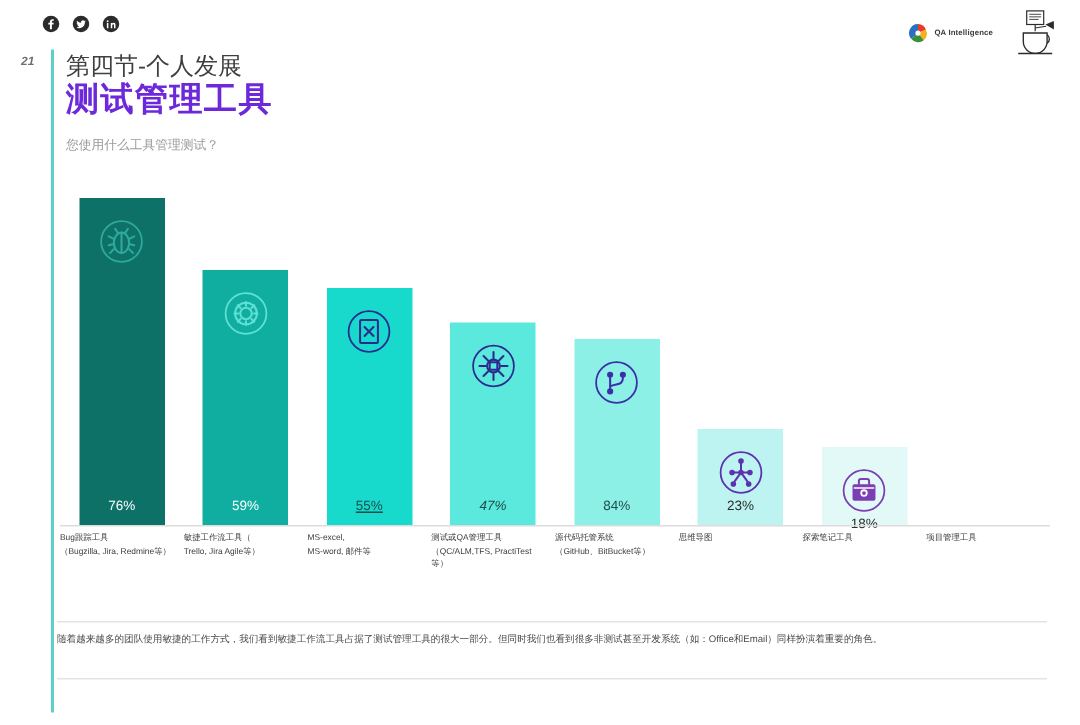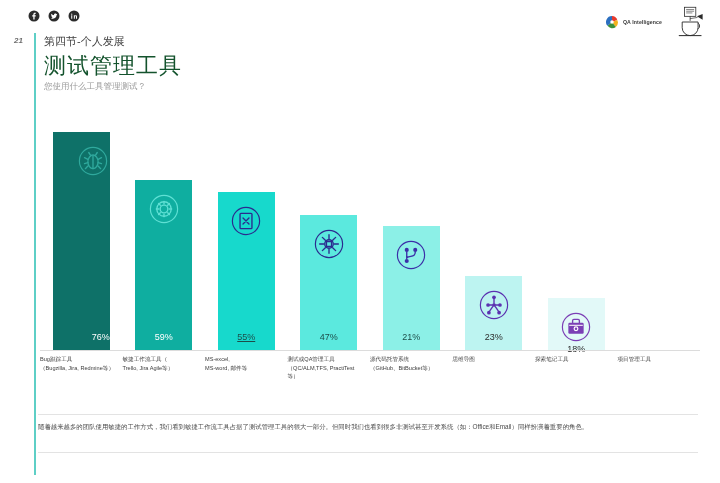--- a/index.html
+++ b/index.html
@@ -25,28 +25,28 @@
   .accent-line {
     position:absolute; left:34px; top:33px; width:2px; height:442px;
     background:#5ecfc6;
   }
   .page-num {
     position:absolute; left:14px; top:36px;
     font-size:8px; color:#6f6f6f; font-weight:bold;font-style:italic;
   }
   .breadcrumb {
     position:absolute; left:44px; top:34px;
-    font-size:11px; color:#3f3f3f;
+    font-size:16px; color:#3f3f3f;
   }
   .page-title {
     position:absolute; left:44px; top:51px;
-    font-size:22px; color:#14532d; letter-spacing:1px;
+    font-size:22px; color:#6d28d9; letter-spacing:1px;font-weight:bold;
   }
   .subtitle {
-    position:absolute; left:44px; top:81px;
+    position:absolute; left:44px; top:91px;
     font-size:8.5px; color:#9a9a9a;
   }
 
   
   .chart-area { position:absolute; left:40px; top:120px; width:660px; height:230px; }
   .bars {
     position:absolute; left:0; bottom:0; width:660px; height:230px;
     display:flex; align-items:flex-end; gap:0;
   }
   .bar-slot {
@@ -146,21 +146,21 @@
 
   <div class="accent-line"></div>
   <div class="page-num">21</div>
   <div class="breadcrumb">第四节-个人发展</div>
   <div class="page-title">测试管理工具</div>
   <div class="subtitle">您使用什么工具管理测试？</div>
 
   <div class="chart-area">
     <div class="bars" id="bars-container">
         <div class="bar-slot">
-          <div class="bar" style="height: 218.5px; background: rgb(14, 113, 104); align-items: flex-end;">
+          <div class="bar" style="height: 218.5px; background: rgb(14, 113, 104);">
             <div class="icon-wrap">
               <svg width="34" height="34" viewBox="0 0 40 40">
                 <circle cx="20" cy="20" r="16" fill="none" stroke="#2fa99d" stroke-width="1.4"></circle>
                 <ellipse cx="20" cy="21" rx="6" ry="8" fill="none" stroke="#2fa99d" stroke-width="1.6" stroke-linecap="round" stroke-linejoin="round"></ellipse>
                 <line x1="20" y1="14" x2="20" y2="29" fill="none" stroke="#2fa99d" stroke-width="1.6" stroke-linecap="round" stroke-linejoin="round"></line>
                 <path d="M17 13 l-2 -3 M23 13 l2 -3" fill="none" stroke="#2fa99d" stroke-width="1.6" stroke-linecap="round" stroke-linejoin="round"></path>
                 <path d="M14 18 l-4 -2 M14 22 l-4 1 M14 26 l-3 3" fill="none" stroke="#2fa99d" stroke-width="1.6" stroke-linecap="round" stroke-linejoin="round"></path>
                 <path d="M26 18 l4 -2 M26 22 l4 1 M26 26 l3 3" fill="none" stroke="#2fa99d" stroke-width="1.6" stroke-linecap="round" stroke-linejoin="round"></path>
               </svg>
             </div>
@@ -195,39 +195,39 @@
         <div class="bar-slot">
           <div class="bar" style="height: 135.125px; background: rgb(91, 233, 222);">
             <div class="icon-wrap">
               <svg width="34" height="34" viewBox="0 0 40 40">
                 <circle cx="20" cy="20" r="16" fill="none" stroke="#2b2b8f" stroke-width="1.4"></circle>
                 <circle cx="20" cy="20" r="5" fill="none" stroke="#2b2b8f" stroke-width="1.6" stroke-linecap="round" stroke-linejoin="round"></circle>
                 <rect x="17" y="17" width="6" height="6" fill="none" stroke="#2b2b8f" stroke-width="1.6" stroke-linecap="round" stroke-linejoin="round"></rect>
                 <path d="M20 9 v5 M20 26 v5 M9 20 h5 M26 20 h5 M12.2 12.2 l3.5 3.5 M24.3 24.3 l3.5 3.5 M27.8 12.2 l-3.5 3.5 M15.7 24.3 l-3.5 3.5" fill="none" stroke="#2b2b8f" stroke-width="1.6" stroke-linecap="round" stroke-linejoin="round"></path>
               </svg>
             </div>
-            <div class="pct" style="color: rgb(29, 77, 73);">47%</div>
+            <div class="pct" style="color: rgb(29, 77, 73); font-style: italic;">47%</div>
           </div>
         </div>
         <div class="bar-slot">
           <div class="bar" style="height: 123.625px; background: rgb(140, 240, 231);">
             <div class="icon-wrap">
               <svg width="34" height="34" viewBox="0 0 40 40">
                 <circle cx="20" cy="20" r="16" fill="none" stroke="#3B2FA8" stroke-width="1.4"></circle>
                 <circle cx="15" cy="14" r="2.4" fill="#3B2FA8"></circle>
                 <circle cx="25" cy="14" r="2.4" fill="#3B2FA8"></circle>
                 <circle cx="15" cy="27" r="2.4" fill="#3B2FA8"></circle>
                 <path d="M15 16.5 v8 M25 16.5 c0 6 -5 4 -10 6.5" fill="none" stroke="#3B2FA8" stroke-width="1.6" stroke-linecap="round" stroke-linejoin="round"></path>
               </svg>
             </div>
-            <div class="pct" style="color: rgb(29, 77, 73);">21%</div>
-          </div>
-        </div>
-        <div class="bar-slot">
-          <div class="bar" style="height: 74px; background: rgb(189, 244, 241);">
+            <div class="pct" style="color: rgb(29, 77, 73);">84%</div>
+          </div>
+        </div>
+        <div class="bar-slot">
+          <div class="bar" style="height: 64px; background: rgb(189, 244, 241);">
             <div class="icon-wrap">
               <svg width="34" height="34" viewBox="0 0 40 40">
                 <circle cx="20" cy="20" r="16" fill="none" stroke="#5B31B0" stroke-width="1.4"></circle>
                 <circle cx="20" cy="11" r="2.2" fill="#5B31B0"></circle>
                 <circle cx="13" cy="20" r="2.2" fill="#5B31B0"></circle>
                 <circle cx="27" cy="20" r="2.2" fill="#5B31B0"></circle>
                 <circle cx="20" cy="20" r="2.2" fill="#5B31B0"></circle>
                 <circle cx="14" cy="29" r="2.2" fill="#5B31B0"></circle>
                 <circle cx="26" cy="29" r="2.2" fill="#5B31B0"></circle>
                 <path d="M20 13 v5 M15 20 h3 M22 20 h3 M18.5 22 l-3.5 5 M21.5 22 l3.5 5" fill="none" stroke="#5B31B0" stroke-width="1.6" stroke-linecap="round" stroke-linejoin="round"></path>

